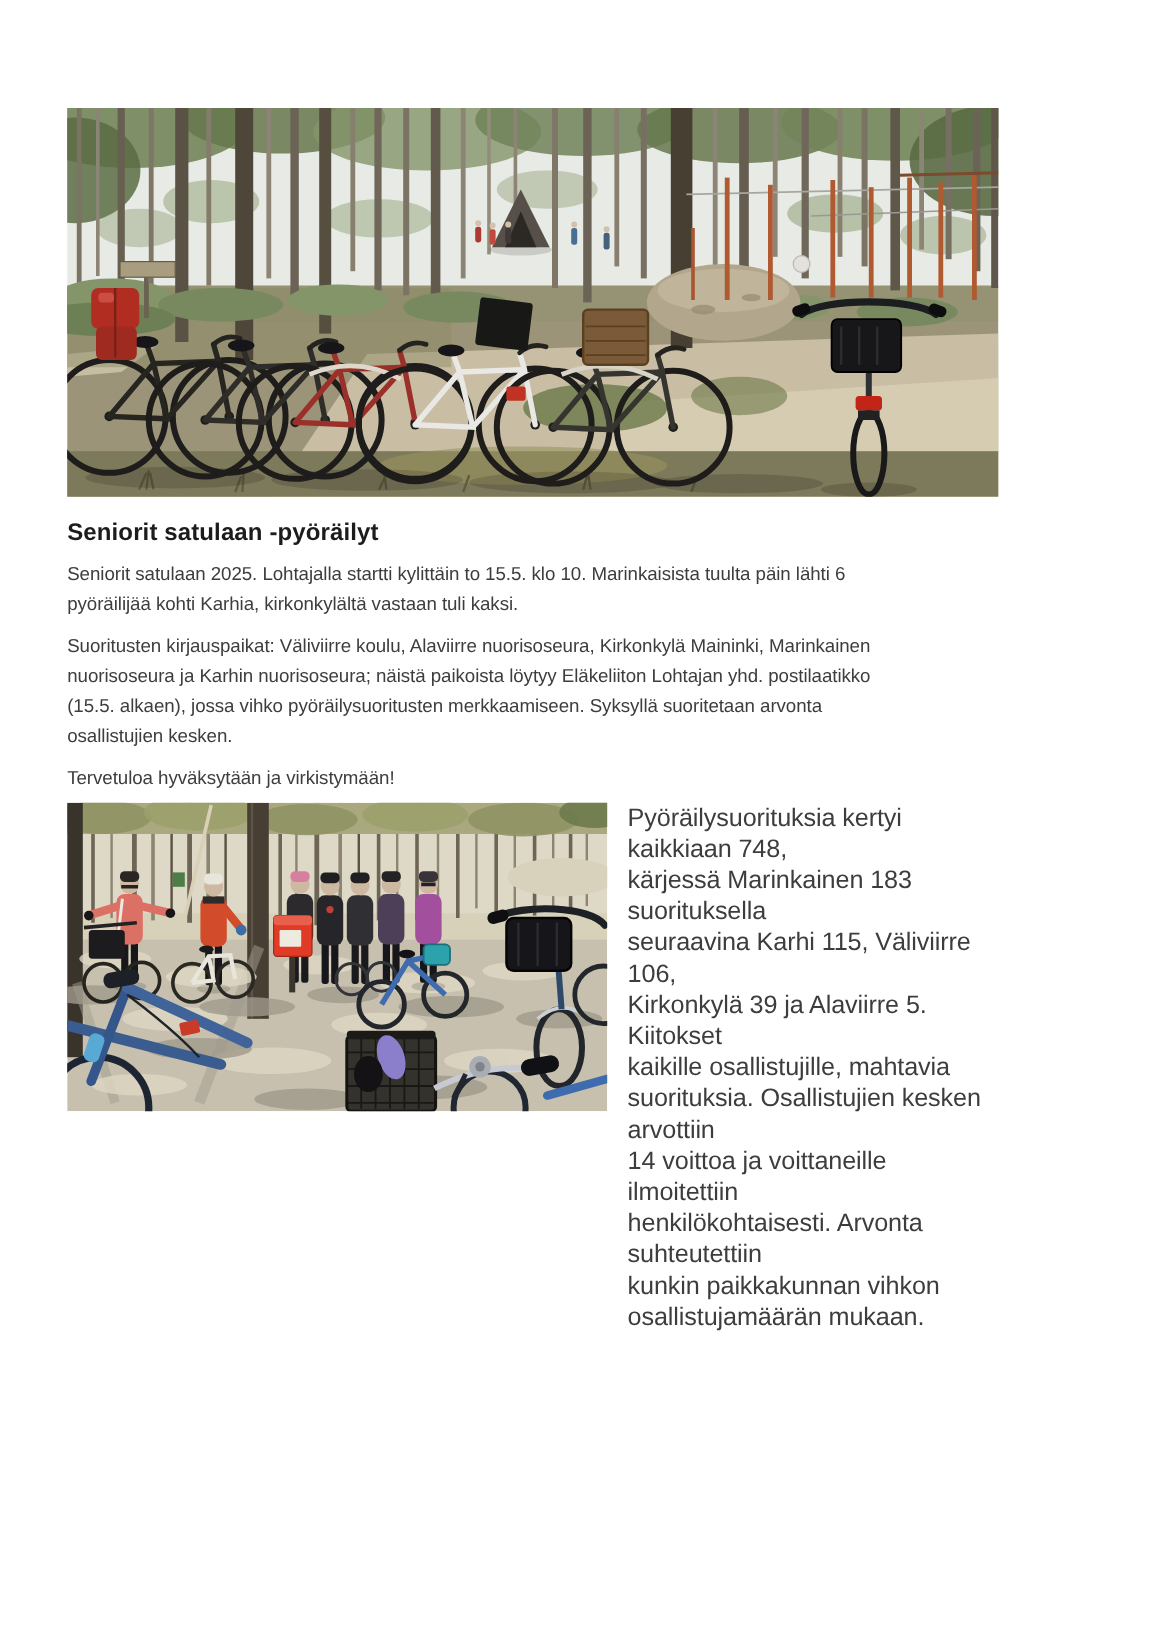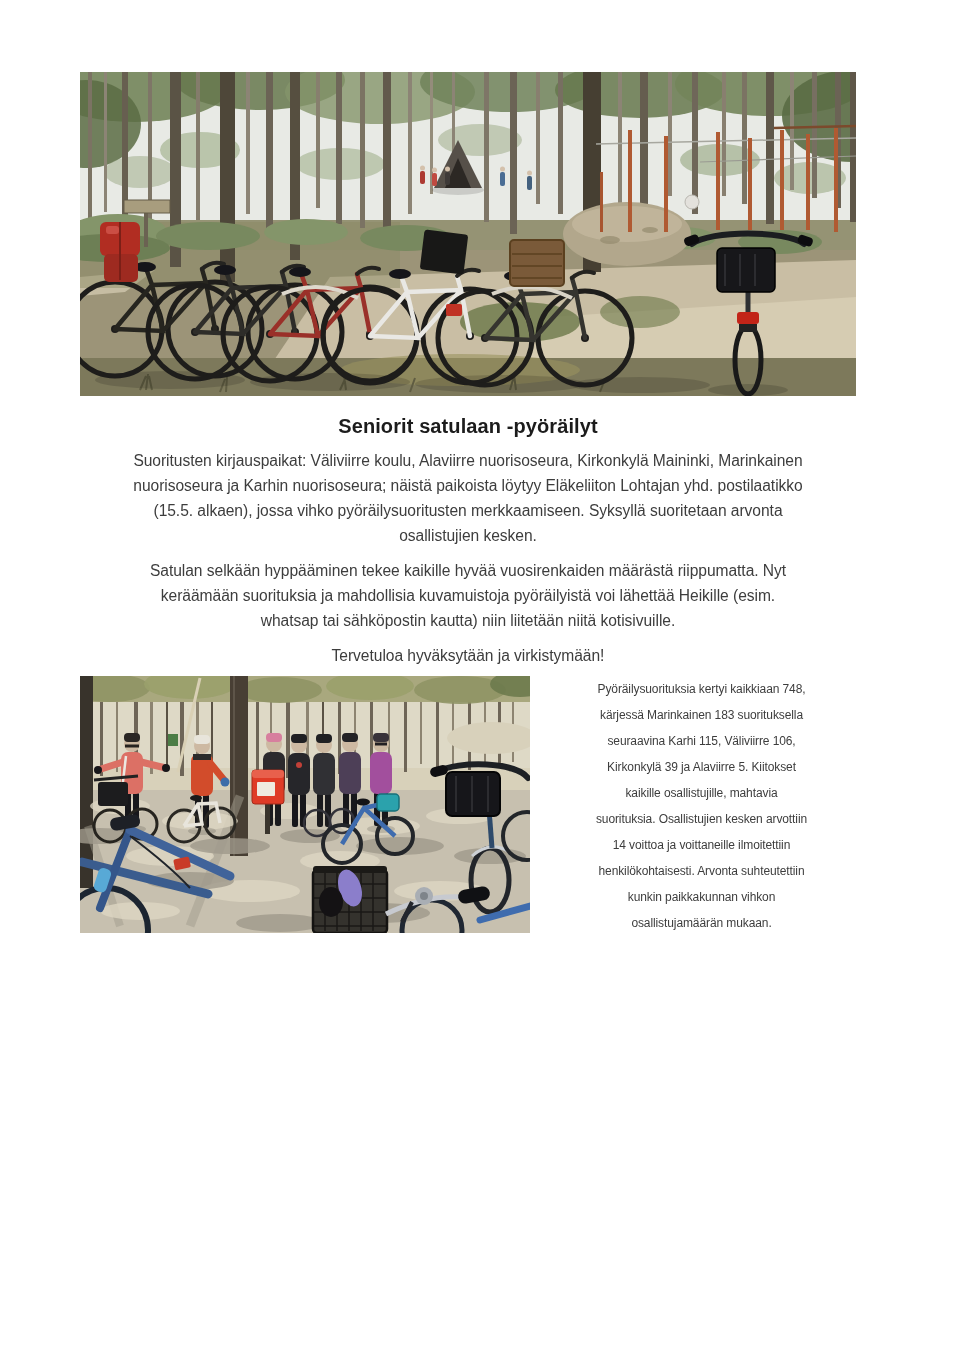--- a/index.html
+++ b/index.html
@@ -1,24 +1,24 @@
 <!DOCTYPE html>
 <html><head>
 <meta charset="utf-8">
 <style>
   html,body{margin:0;padding:0;background:#ffffff;}
   body{width:960px;height:1358px;font-family:"Liberation Sans",sans-serif;overflow:hidden;}
-  .page{width:776px;margin-left:80px;padding-top:72px;text-align:center;}
+  .page{width:776px;margin-left:56px;padding-top:90px;}
   figure{margin:0;padding:0;display:block;}
   svg.photo{display:block;}
   h1.title{font-size:20px;line-height:24px;font-weight:700;color:#1c1c1c;margin:18px 0 0;letter-spacing:.1px;}
   p.body{font-size:15.6px;line-height:25px;color:#3d3d3d;margin:10px 0 0;white-space:pre-line;letter-spacing:-.05px;}
   p.body.first{margin-top:16px;}
   .bottom{display:flex;gap:17px;margin-top:8px;align-items:flex-start;}
-  p.results{flex:1;font-size:12px;line-height:26px;color:#3d3d3d;margin:0;white-space:pre-line;letter-spacing:-.1px;}
+  p.results{flex:1;font-size:21px;line-height:26px;color:#3d3d3d;margin:0;white-space:pre-line;letter-spacing:-.1px;}
 </style>
 </head>
 <body>
 
 <div class="page">
 
   <figure>
     <svg class="photo" width="776" height="324" viewBox="0 0 776 324">
       <defs>
         <g id="bk">
@@ -212,27 +212,26 @@
         <line x1="660" y1="182" x2="660" y2="214" stroke="#2c2c30" stroke-width="2"></line>
         <line x1="675" y1="182" x2="675" y2="214" stroke="#2c2c30" stroke-width="2"></line>
         <path d="M612,172 C630,158 706,158 724,172" fill="none" stroke="#1b1d20" stroke-width="6" stroke-linecap="round"></path>
         <rect x="604" y="164" width="15" height="9" rx="4" fill="#0d0d0f" transform="rotate(-20 611 168)"></rect>
         <rect x="718" y="164" width="15" height="9" rx="4" fill="#0d0d0f" transform="rotate(20 725 168)"></rect>
       </g>
     </svg>
   </figure>
 
   <h1 class="title">Seniorit satulaan -pyöräilyt</h1>
+  <p class="body">Seniorit satulaan 2025. Lohtajalla startti kylittäin to 15.5. klo 10. Marinkaisista tuulta päin lähti 6
+pyöräilijää kohti Karhia, kirkonkylältä vastaan tuli kaksi.</p>
   <p class="body">Suoritusten kirjauspaikat: Väliviirre koulu, Alaviirre nuorisoseura, Kirkonkylä Maininki, Marinkainen
 nuorisoseura ja Karhin nuorisoseura; näistä paikoista löytyy Eläkeliiton Lohtajan yhd. postilaatikko
 (15.5. alkaen), jossa vihko pyöräilysuoritusten merkkaamiseen. Syksyllä suoritetaan arvonta
 osallistujien kesken.</p>
-  <p class="body">Satulan selkään hyppääminen tekee kaikille hyvää vuosirenkaiden määrästä riippumatta. Nyt
-keräämään suorituksia ja mahdollisia kuvamuistoja pyöräilyistä voi lähettää Heikille (esim.
-whatsap tai sähköpostin kautta) niin liitetään niitä kotisivuille.</p>
   <p class="body">Tervetuloa hyväksytään ja virkistymään!</p>
 
   <div class="bottom">
     <figure>
       <svg class="photo" width="450" height="257" viewBox="0 0 450 257">
         <g>
           <rect width="450" height="257" fill="#c7c0af"></rect>
           <rect x="0" y="20" width="450" height="92" fill="#ded9c6"></rect>
           <rect x="0" y="92" width="450" height="22" fill="#d8d1ba"></rect>
           <g fill="#6e6557">

